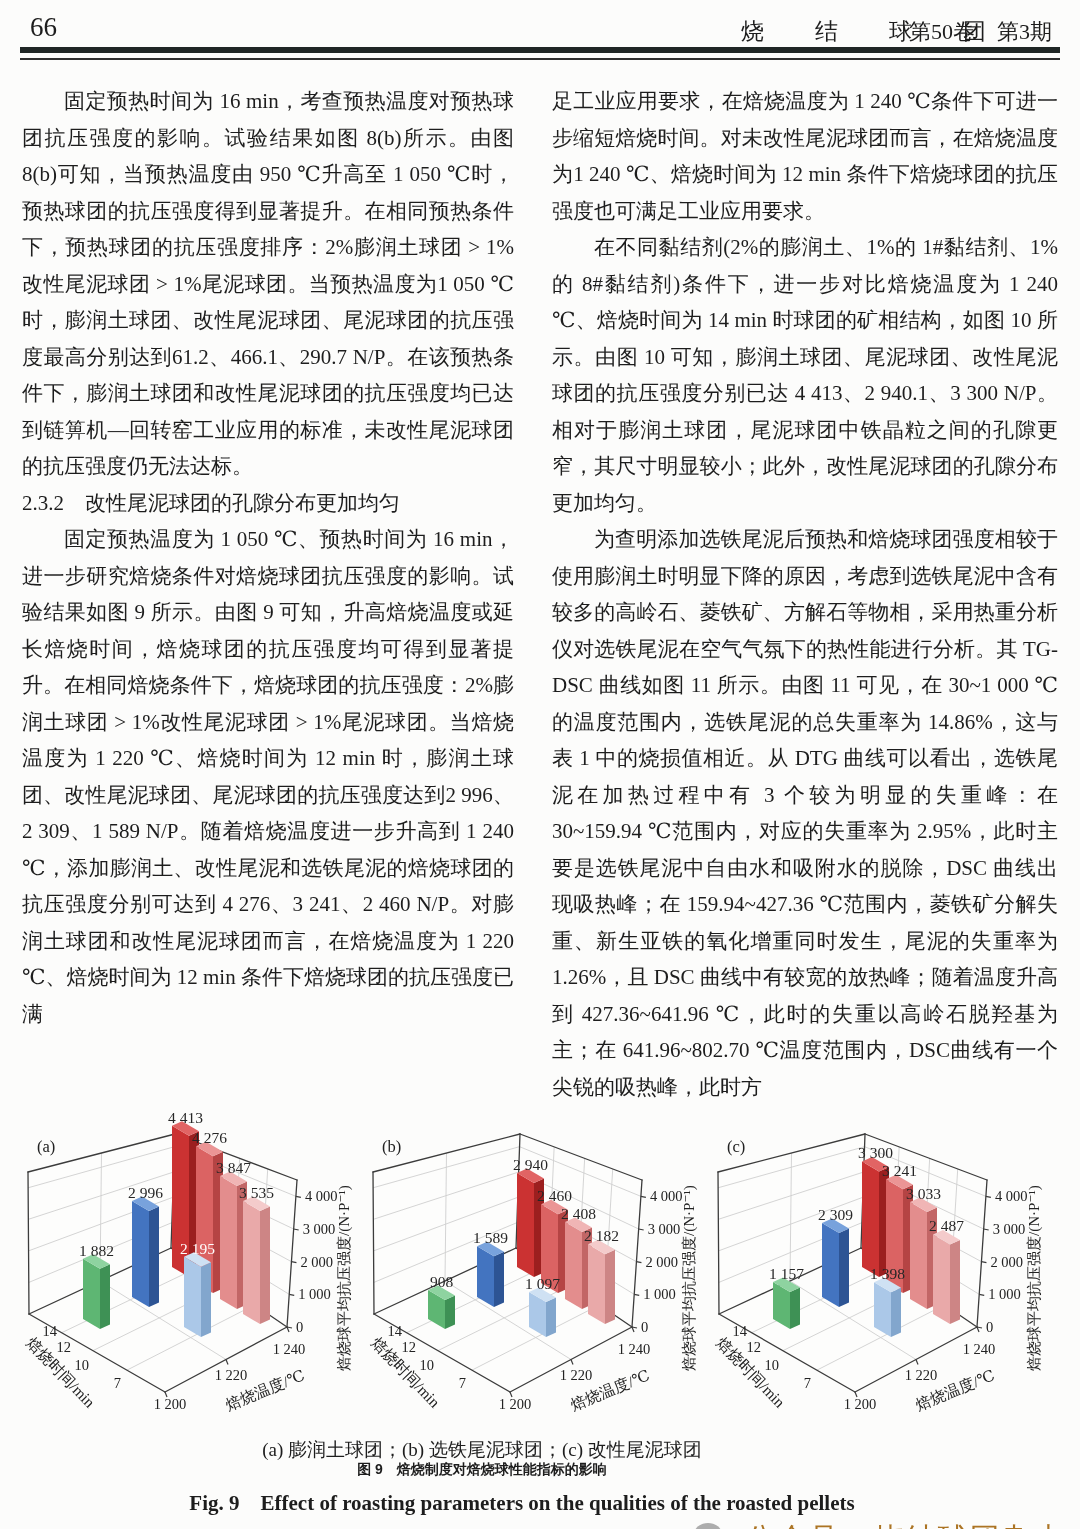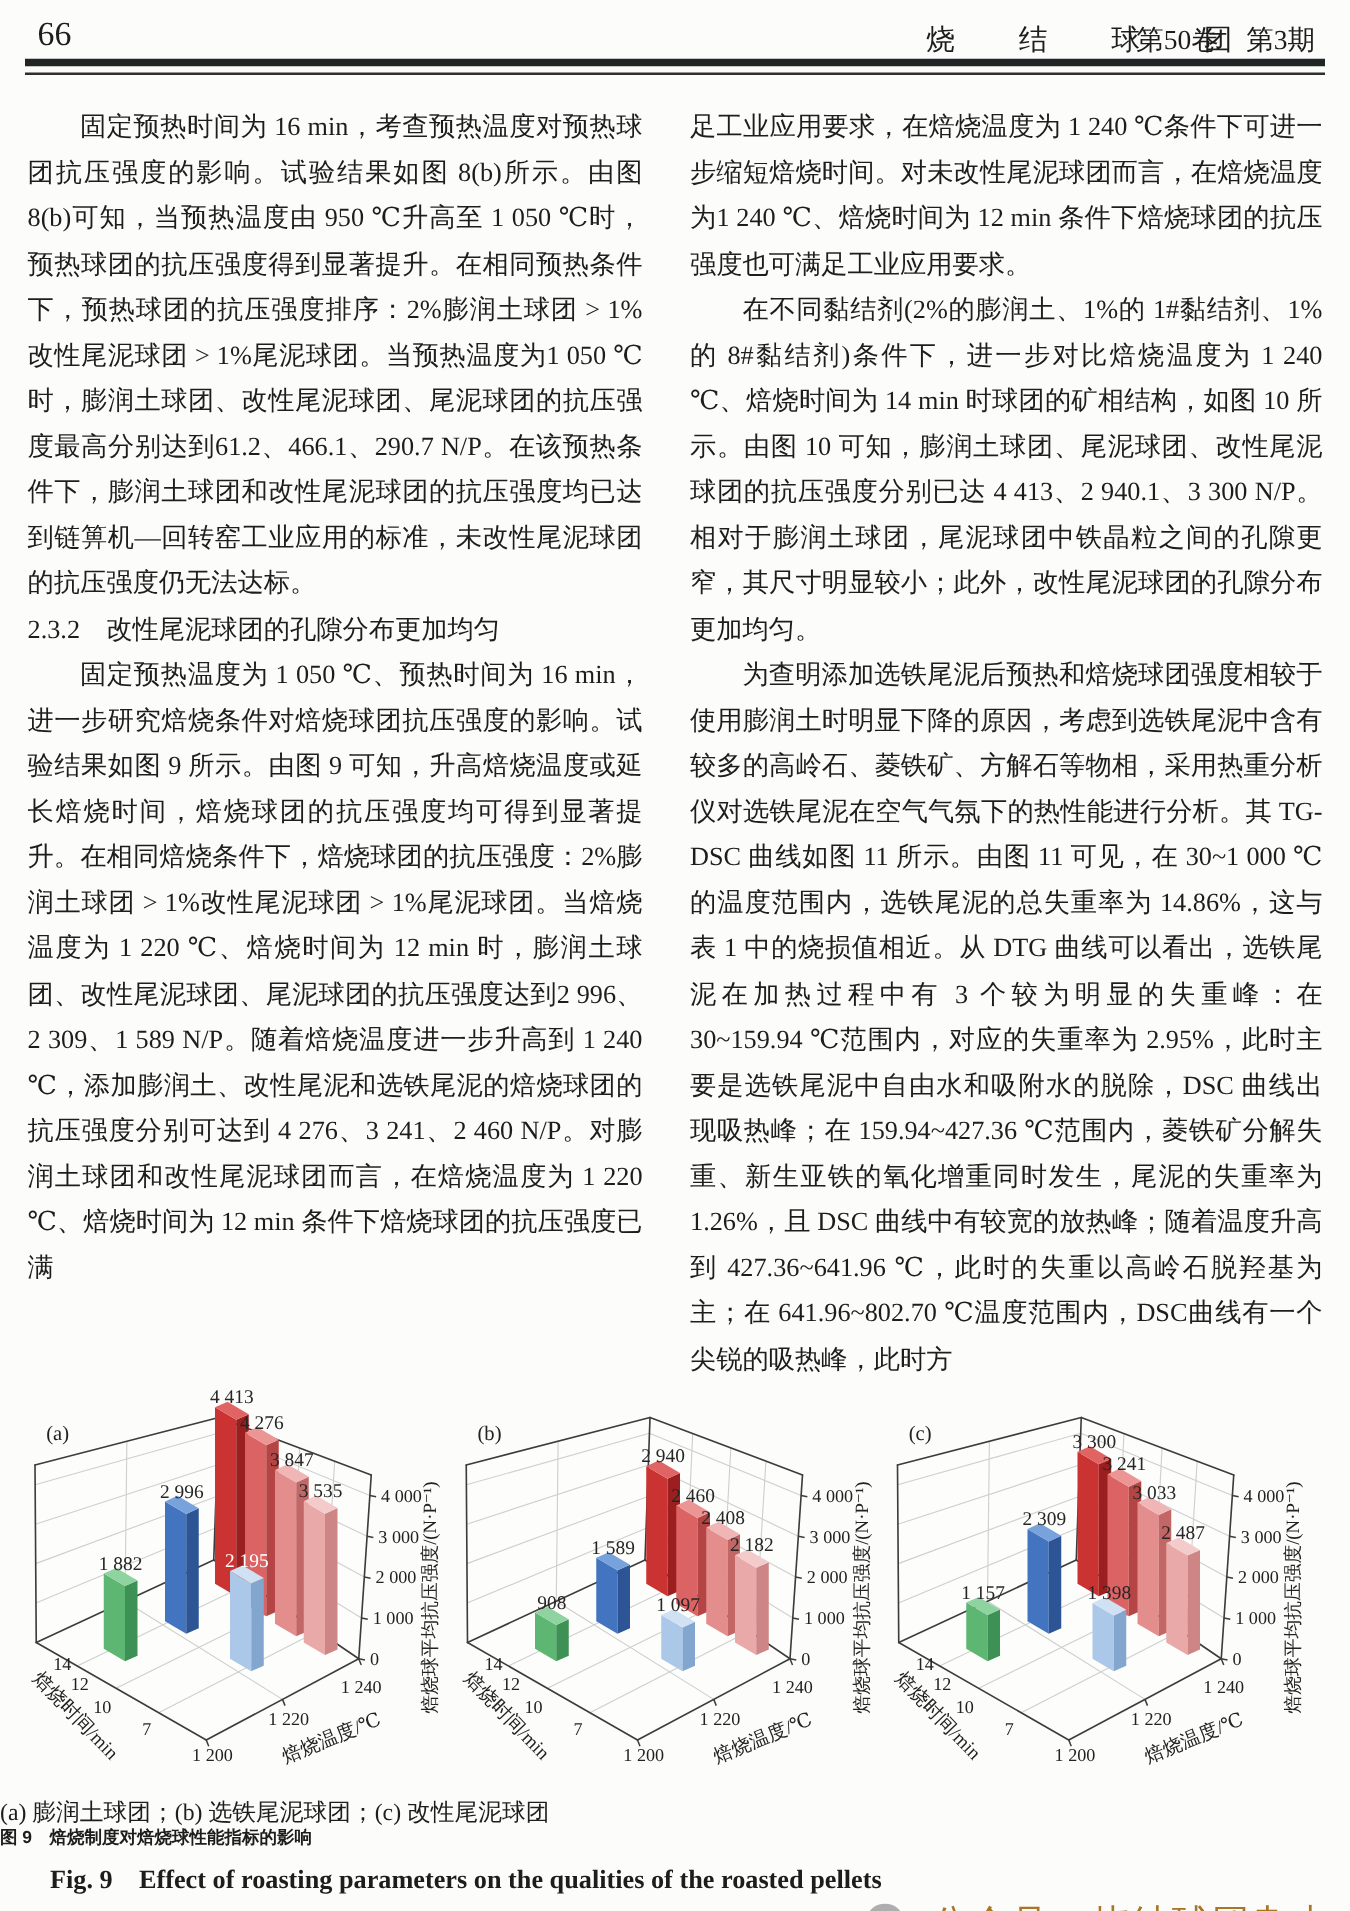--- a/index.html
+++ b/index.html
@@ -17,21 +17,21 @@
   .col{position:absolute;top:83px;font-size:21px;line-height:36.5px;text-align:justify;}
   .col p{margin:0;}
   .col p.indent{text-indent:2em;}
   .col-left{left:22px;width:492px;}
   .col-right{left:552px;width:506px;}
   
   .figure{position:absolute;top:1128px;left:0;width:1080px;height:302px;}
   .chart{position:absolute;top:0;width:345px;height:302px;}
   #chart-a{left:25px}  #chart-b{left:370px}  #chart-c{left:715px}
   svg.chart-svg{overflow:visible;display:block;}
-  .cap{position:absolute;left:0;width:964px;}
+  .cap{position:absolute;left:0;width:964px;text-align:center;}
   .caption-panels{top:1437px;font-size:19px;}
   .caption-zh{top:1461px;font-size:14px;font-weight:bold;
               font-family:"Liberation Sans","DejaVu Sans",sans-serif;}
   .caption-en{top:1489px;font-size:21px;font-weight:bold;padding-left:40px;}
   .watermark{position:absolute;left:692px;top:1519px;display:flex;align-items:center;gap:9px;
              color:#a16207;font-size:30px;letter-spacing:2px;opacity:.88;
              font-family:"Liberation Sans","DejaVu Sans",sans-serif;white-space:nowrap;}
 </style>
 </head>
 <body>

